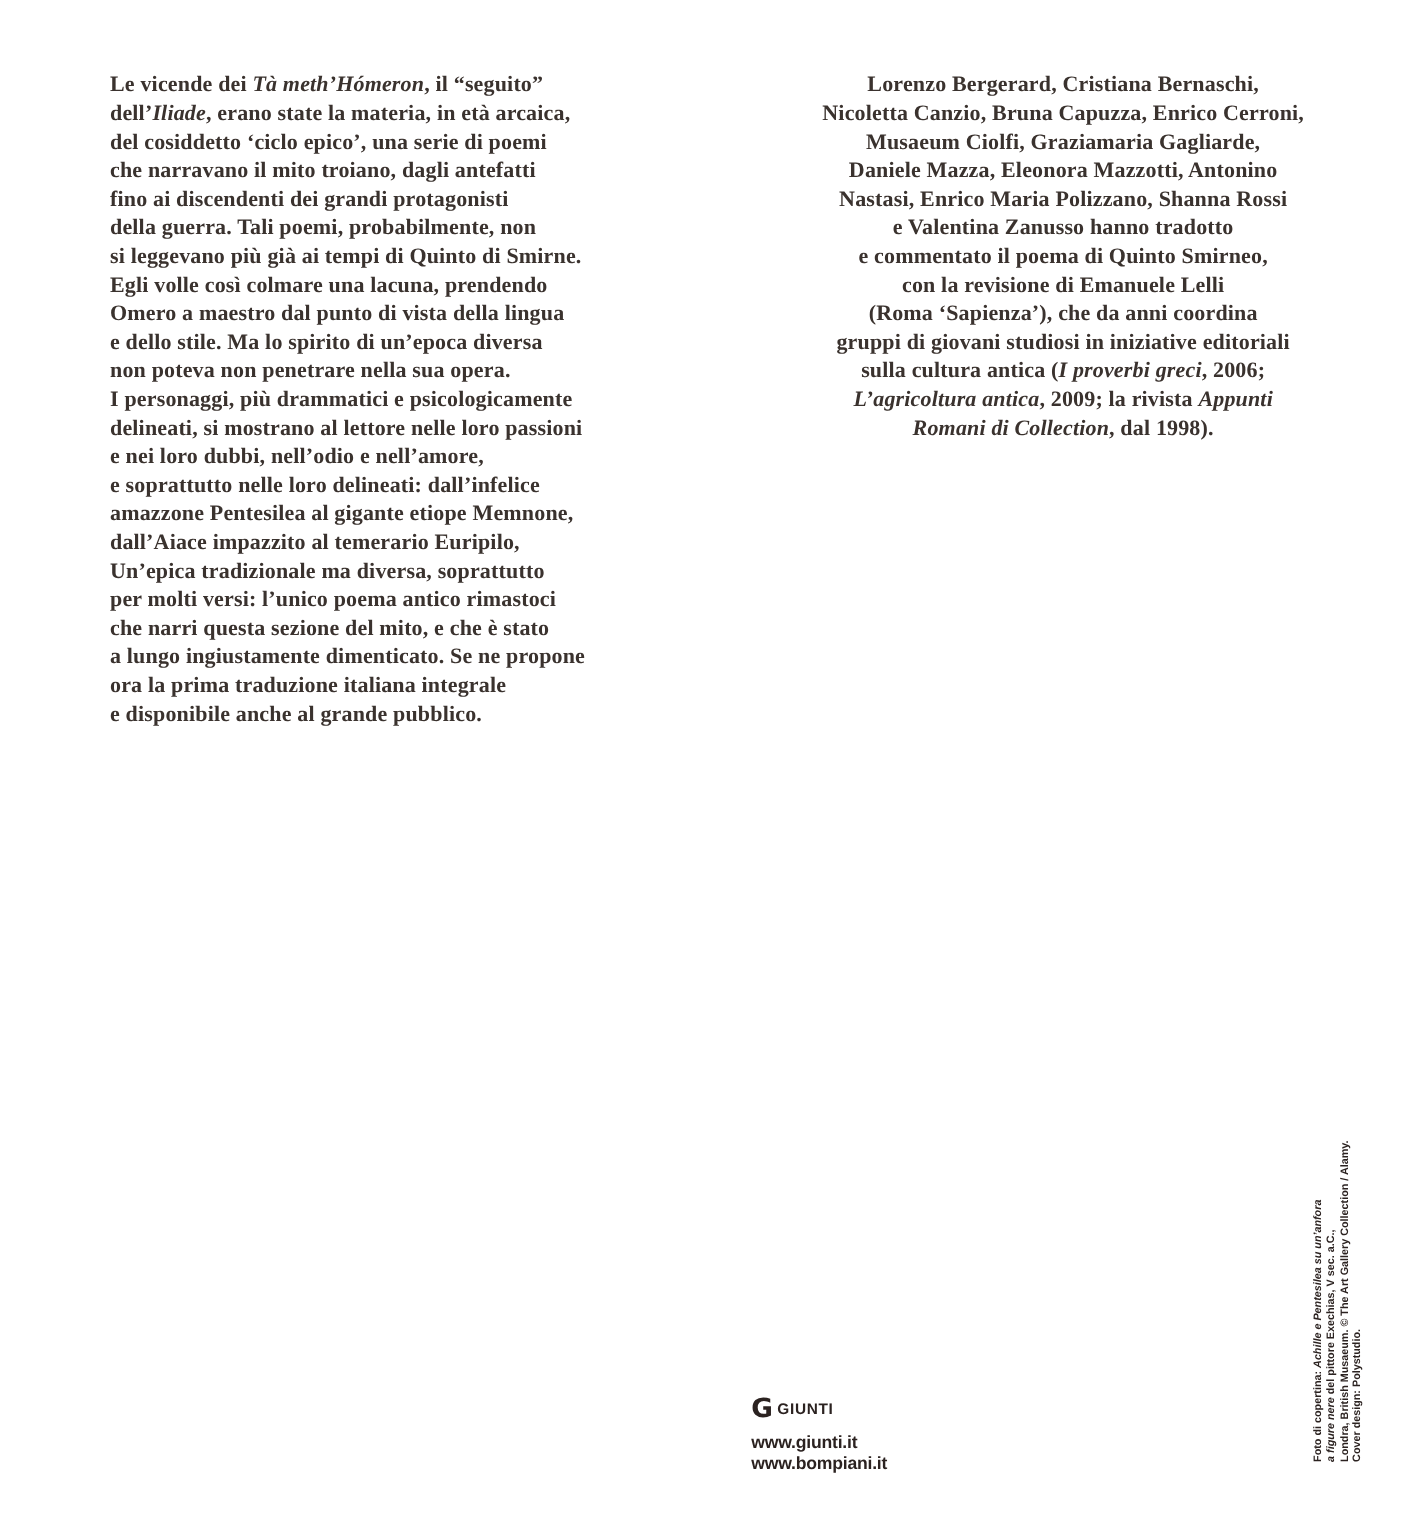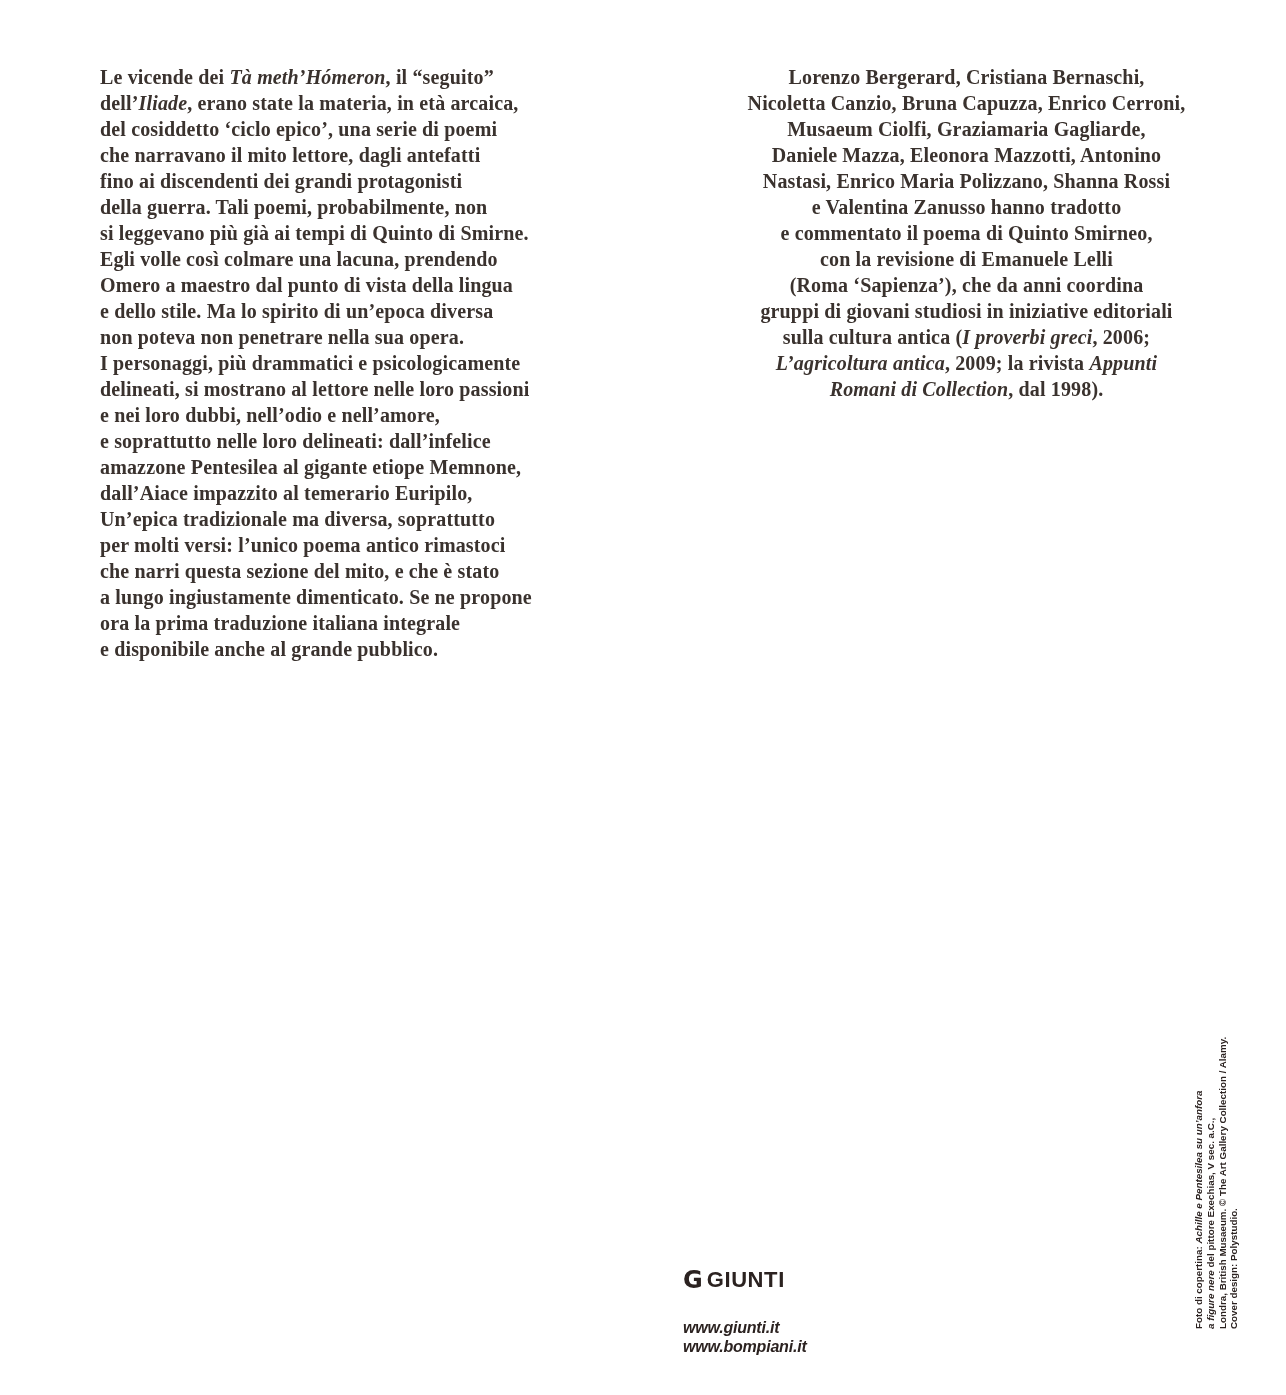--- a/index.html
+++ b/index.html
@@ -60,42 +60,41 @@
     height: 24px;
   }
   .g-icon {
     display: inline-block;
     font-family: "DejaVu Sans", sans-serif;
     font-weight: bold;
     font-size: 24px;
     line-height: 22px;
   }
   .brand-name {
-    font-size: 22px;
+    font-size: 14px;
     letter-spacing: 0.6px;
     line-height: 24px;
   }
   .urls {
-    margin-top: 27px;
+    margin-top: 11px;
     font-size: 16px;
     line-height: 18.5px;
     letter-spacing: -0.2px;
-    font-style: italic;
   }
 </style>
 </head>
 <body>
 
 <div class="page">
 
   <div class="col left-col">
       <div class="line"><span>Le vicende dei </span><span class="it">Tà meth’Hómeron</span><span>, il “seguito”</span></div>
       <div class="line"><span>dell’</span><span class="it">Iliade</span><span>, erano state la materia, in età arcaica,</span></div>
       <div class="line"><span>del cosiddetto ‘ciclo epico’, una serie di poemi</span></div>
-      <div class="line"><span>che narravano il mito lettore, dagli antefatti</span></div>
+      <div class="line"><span>che narravano il mito troiano, dagli antefatti</span></div>
       <div class="line"><span>fino ai discendenti dei grandi protagonisti</span></div>
       <div class="line"><span>della guerra. Tali poemi, probabilmente, non</span></div>
       <div class="line"><span>si leggevano più già ai tempi di Quinto di Smirne.</span></div>
       <div class="line"><span>Egli volle così colmare una lacuna, prendendo</span></div>
       <div class="line"><span>Omero a maestro dal punto di vista della lingua</span></div>
       <div class="line"><span>e dello stile. Ma lo spirito di un’epoca diversa</span></div>
       <div class="line"><span>non poteva non penetrare nella sua opera.</span></div>
       <div class="line"><span>I personaggi, più drammatici e psicologicamente</span></div>
       <div class="line"><span>delineati, si mostrano al lettore nelle loro passioni</span></div>
       <div class="line"><span>e nei loro dubbi, nell’odio e nell’amore,</span></div>

